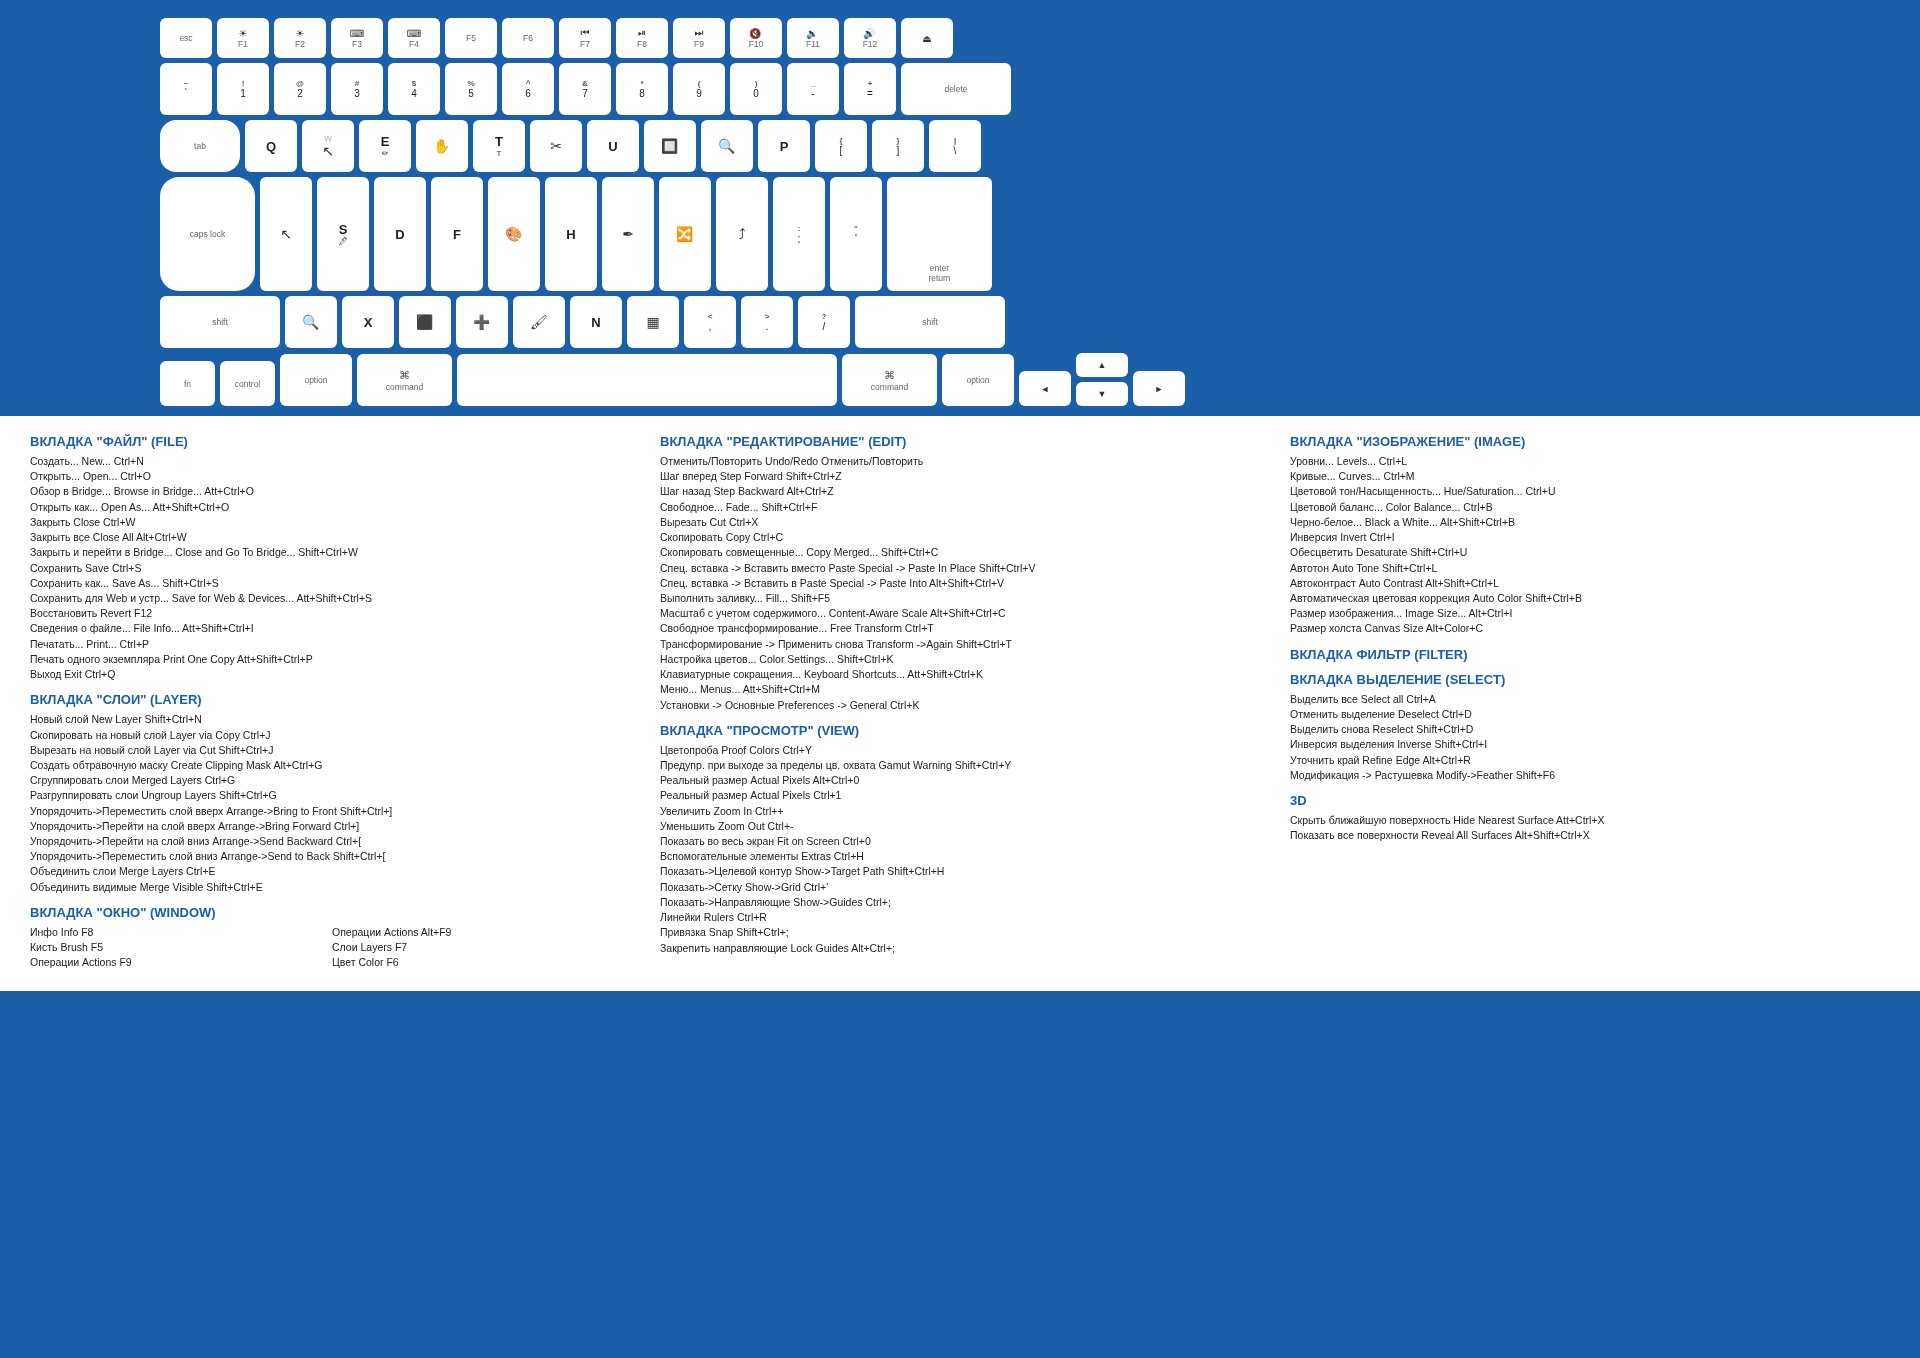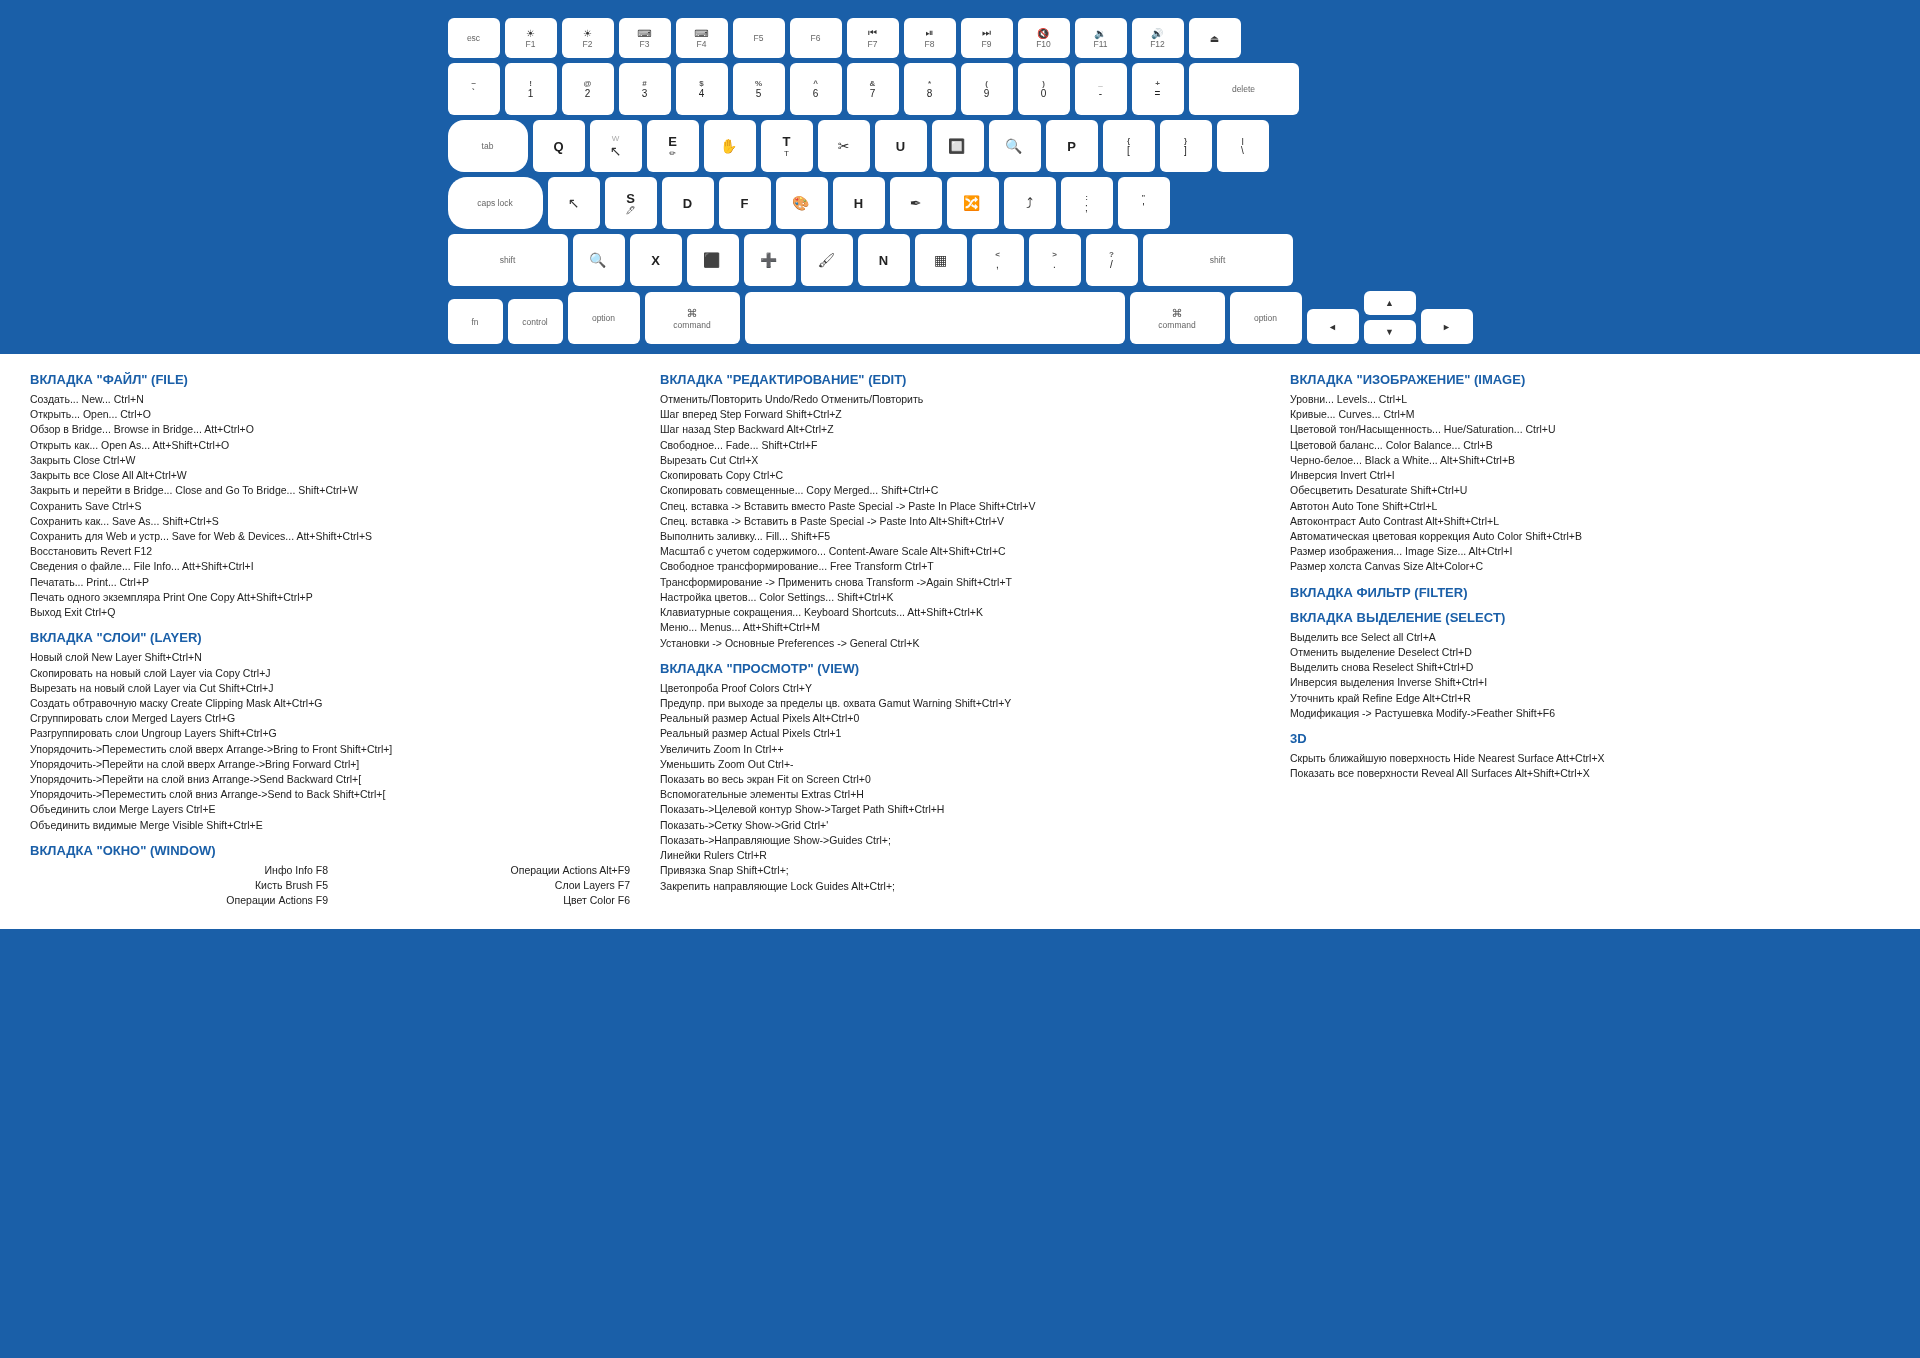--- a/index.html
+++ b/index.html
@@ -11,21 +11,21 @@
       position: relative;
       overflow-x: hidden;
     }
 
     
     .keyboard-section {
       width: 100%;
       background: #1a5fa8;
       padding: 18px 20px 10px 20px;
       display: flex;
-      justify-content: center;
+      justify-content: flex-start;
       align-items: flex-start;
       position: relative;
     }
 
     .ps-logo {
       width: 110px;
       height: 110px;
       background: #1a5fa8;
       border: 3px solid #fff;
       border-radius: 12px;
@@ -130,21 +130,20 @@
 
     .shortcut-block {
       margin-bottom: 4px;
     }
 
     
     .two-col {
       display: grid;
       grid-template-columns: 1fr 1fr;
       gap: 0 4px;
-      text-align: right;
     }
   </style>
 </head>
 <body>
 
 <div class="ps-logo left">
   <span class="ps-logo-inner">Ps</span>
 </div>
 
 <div class="ps-logo right">
@@ -350,20 +349,24 @@
       <div class="key small">
         <span class="key-icon">⤴</span>
       </div>
       <div class="key small">
         <span class="key-top">:</span>
         <span class="key-bottom">;</span>
       </div>
       <div class="key small">
         <span class="key-top">"</span>
         <span class="key-bottom">'</span>
+      </div>
+      <div class="key enter-key" style="min-height:114px;min-width:105px;justify-content:flex-end;padding-bottom:8px;">
+        <span class="key-label">enter</span>
+        <span class="key-label">return</span>
       </div>
     </div>
 
     <div class="key-row">
       <div class="key shift-left">
         <span class="key-label">shift</span>
       </div>
       <div class="key small">
         <span class="key-icon">🔍</span>
       </div>

